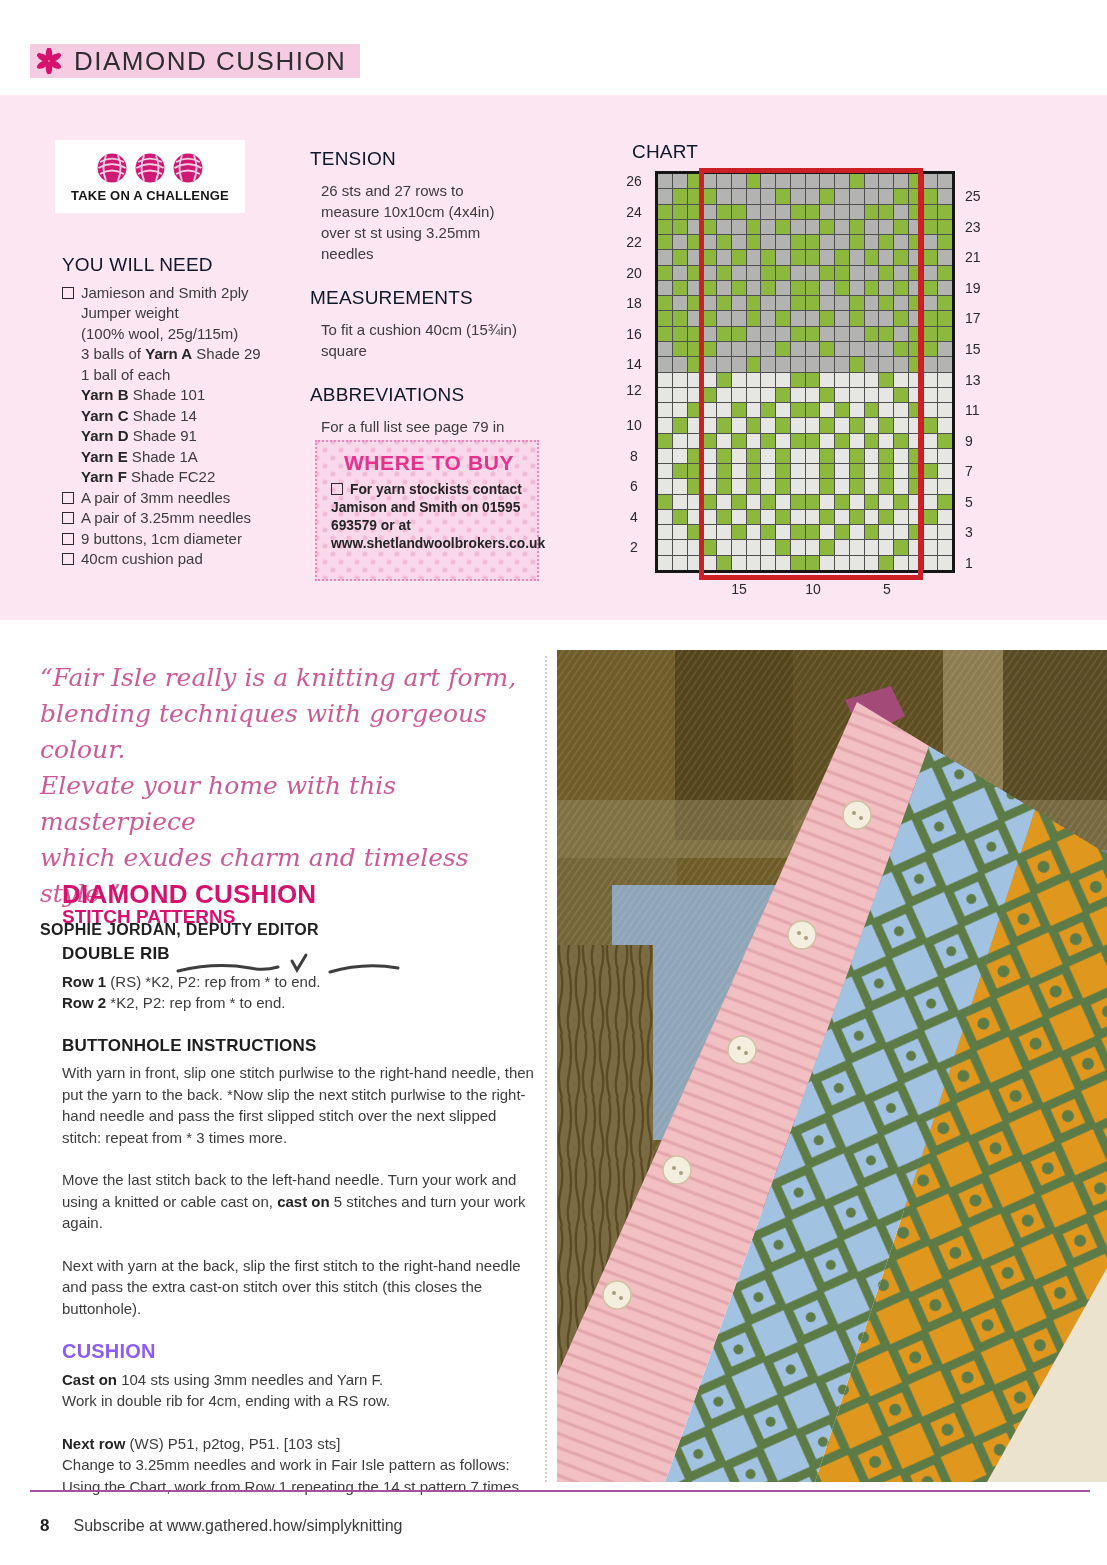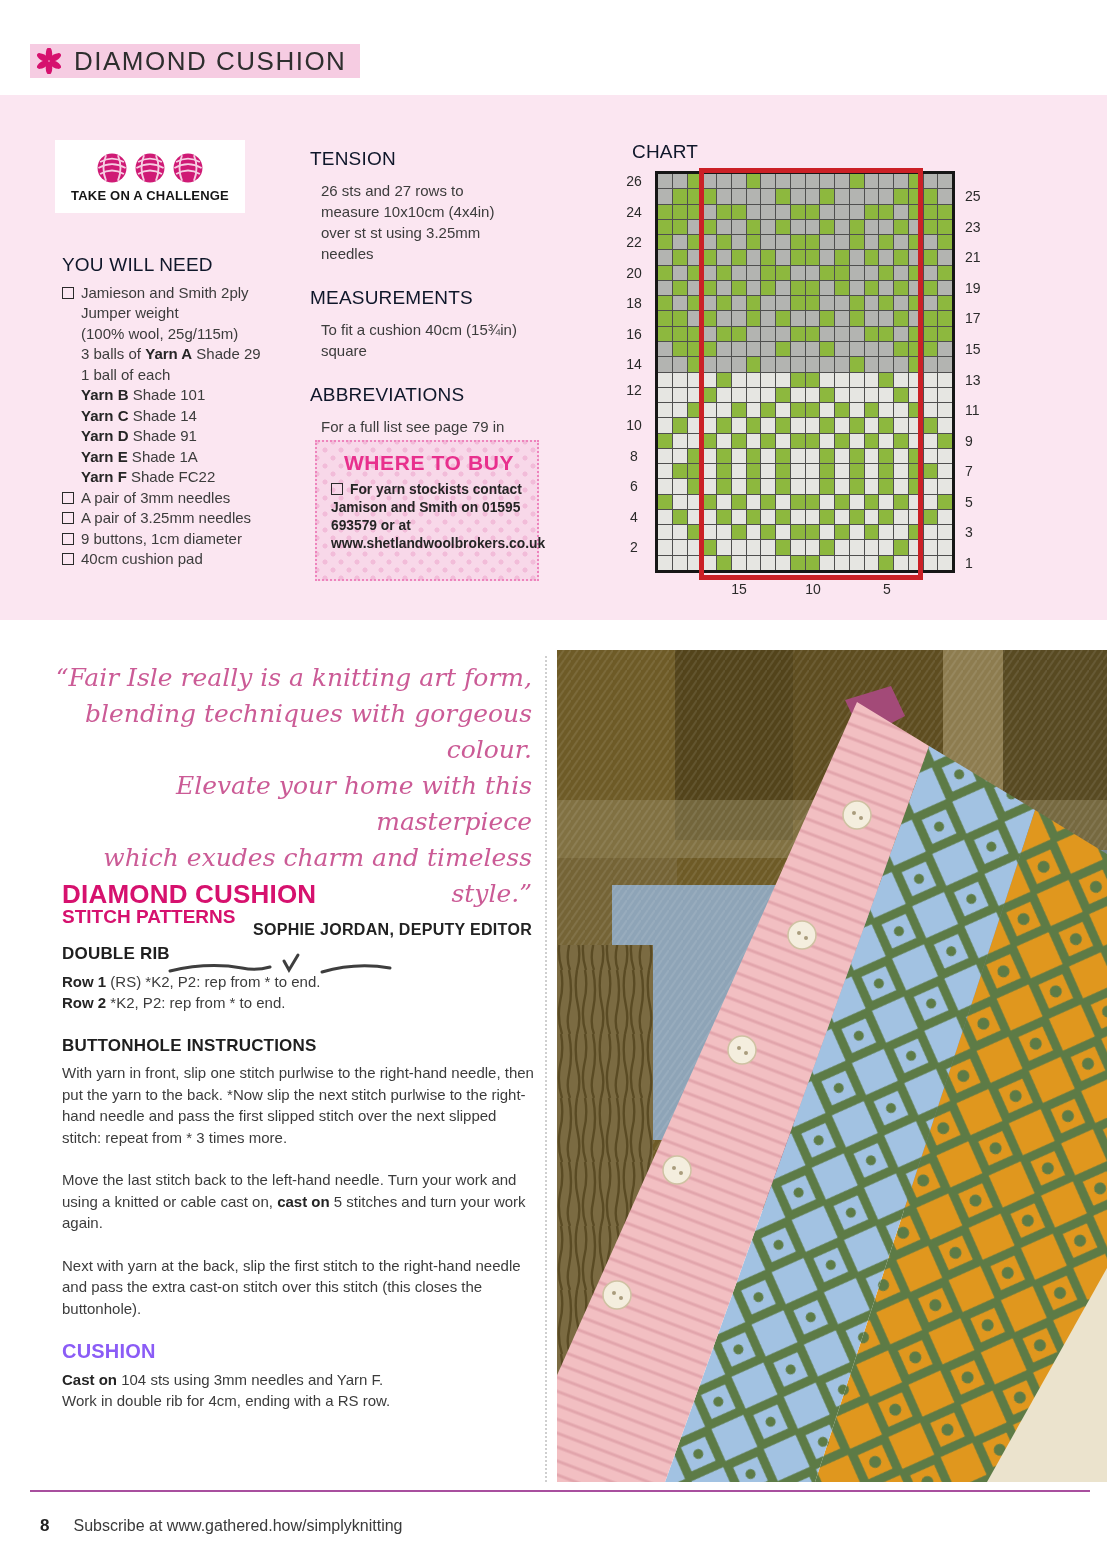--- a/index.html
+++ b/index.html
@@ -45,21 +45,21 @@
   .cell.dark{background:#b3b4b1;} .cell.light{background:#e6e6e2;} .cell.green{background:#8db83e;}
   .redbox{position:absolute;left:44px;top:-3px;width:224px;height:412px;box-sizing:border-box;
           border:5px solid #cb2026;pointer-events:none;}
   .llabels,.rlabels{position:absolute;top:0;height:402px;width:30px;}
   .llabels{left:-36px;} .rlabels{left:310px;}
   .lab{position:absolute;font-size:14px;color:#2a2a2a;height:14.3px;line-height:14.3px;width:100%;}
   .llabels .lab{text-align:center;} .rlabels .lab{text-align:left;}
   .blabels{position:absolute;top:410px;left:0;width:300px;height:20px;}
   .blab{position:absolute;width:30px;text-align:center;font-size:14px;color:#2a2a2a;}
   
-  .quote{position:absolute;left:32px;top:660px;width:500px;text-align:right;}
+  .quote{position:absolute;left:40px;top:660px;width:500px;text-align:left;}
   .qline{display:block;font-family:"DejaVu Serif",serif;font-style:italic;font-size:25px;
          line-height:36px;color:#cb5b96;}
   .attr{margin-top:9px;font-size:16px;font-weight:bold;color:#222;letter-spacing:.3px;}
   .doodle{display:block;margin:6px auto 0;}
   
   .art{position:absolute;left:62px;top:884px;width:472px;font-size:15px;line-height:21.5px;}
   .art .title{font-size:26px;font-weight:800;color:#d6116e;margin:0;letter-spacing:.2px;}
   .art .subtitle{font-size:19px;font-weight:800;color:#d6116e;margin:0 0 10px;}
   .art h3{font-size:17px;color:#1e1e1e;margin:16px 0 6px;letter-spacing:.2px;}
   .art h3.pink{color:#8b5cf6;font-size:20px;margin-top:22px;}
@@ -778,20 +778,24 @@
           <div class="ln"><span>Move the last stitch back to the left-hand needle. Turn your work and using a knitted or cable cast on, </span><b>cast on</b><span> 5 stitches and turn your work again.</span></div>
         </div>
         <div class="blk">
           <div class="ln"><span>Next with yarn at the back, slip the first stitch to the right-hand needle and pass the extra cast-on stitch over this stitch (this closes the buttonhole).</span></div>
         </div>
         <h3 class="pink">CUSHION</h3>
         <div class="blk">
           <div class="ln"><b>Cast on</b><span> 104 sts using 3mm needles and Yarn F.</span></div>
           <div class="ln"><span>Work in double rib for 4cm, ending with a RS row.</span></div>
         </div>
+        <div class="blk">
+          <div class="ln"><b>Next row</b><span> (WS) P51, p2tog, P51. [103 sts]</span></div>
+          <div class="ln"><span>Change to 3.25mm needles and work in Fair Isle pattern as follows: Using the Chart, work from Row 1 repeating the 14 st pattern 7 times.</span></div>
+        </div>
       </div>
   </div>
 
   <div class="vdivider"></div>
 
   <div class="photo">
     <svg width="550" height="832" viewBox="0 0 550 832">
       <defs>
         <pattern id="pHb" width="14" height="10" patternUnits="userSpaceOnUse">
           <path d="M0,10 L7,0 M7,10 L14,0" stroke="rgba(255,255,255,0.16)" stroke-width="2" fill="none"></path>

